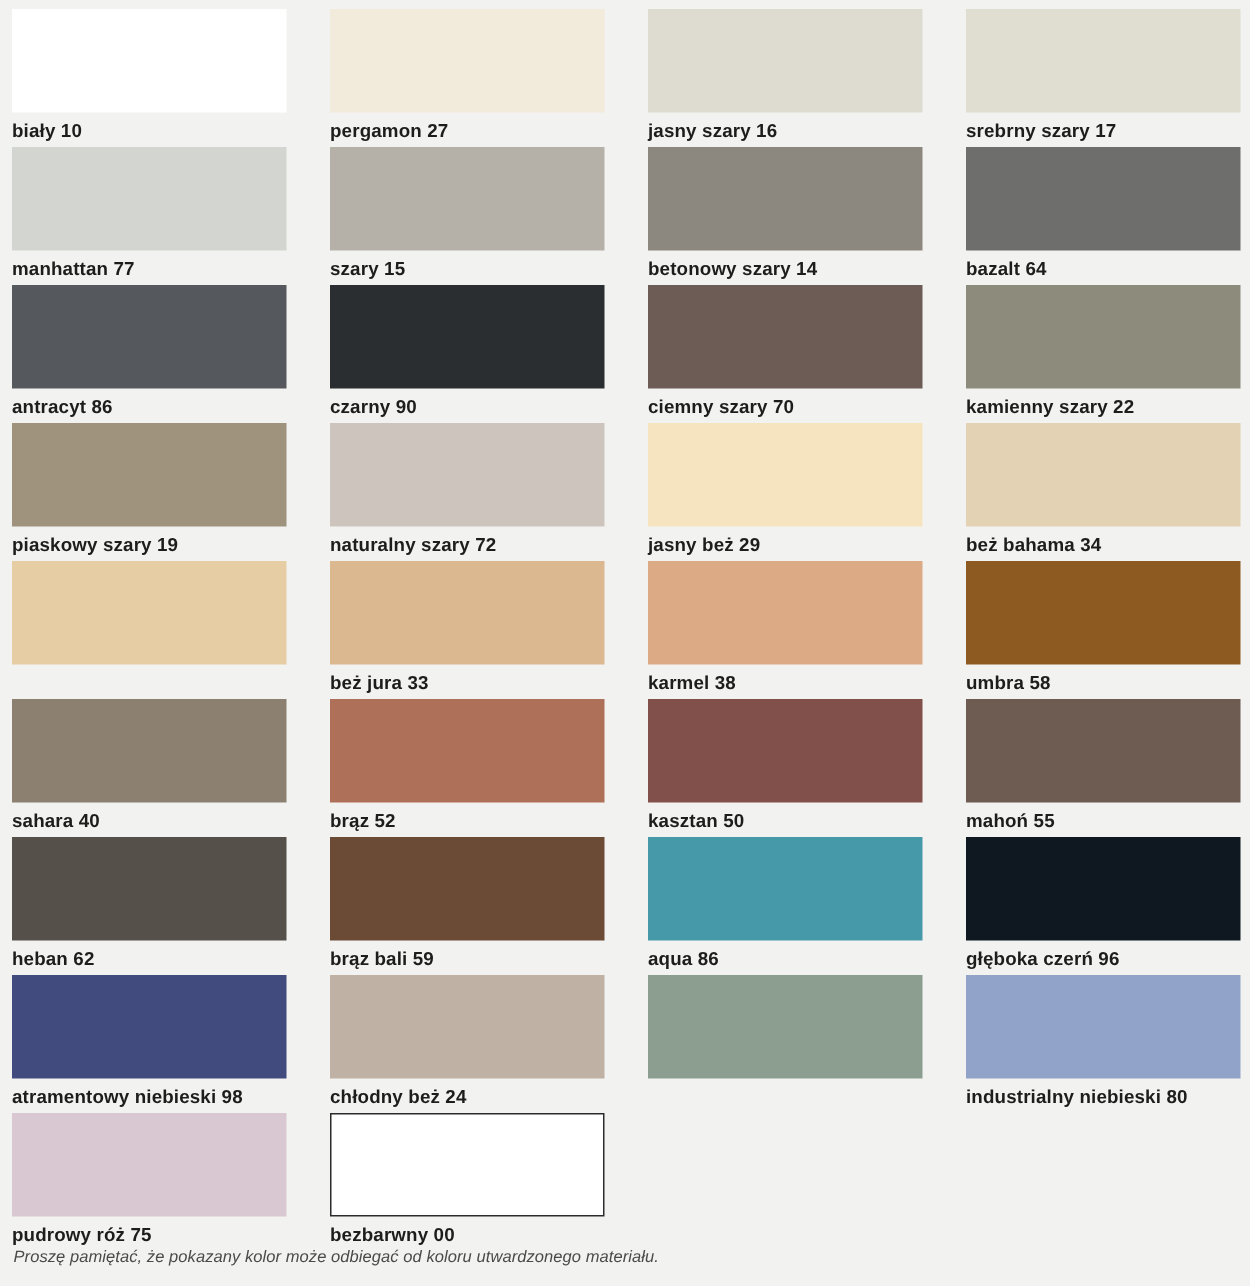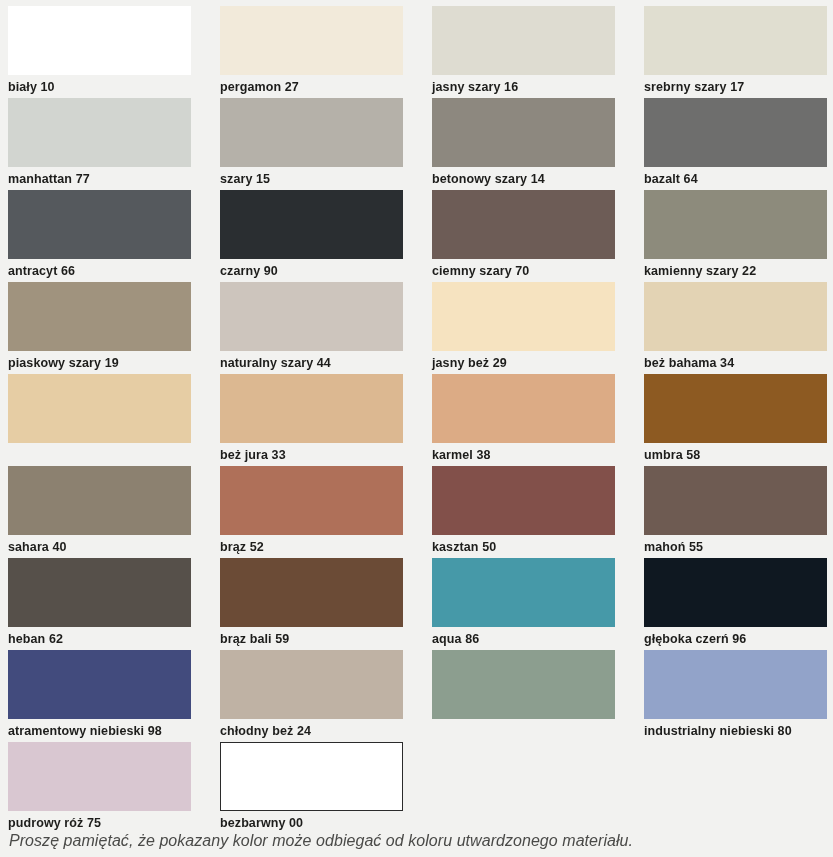--- a/index.html
+++ b/index.html
@@ -50,21 +50,21 @@
     font-weight: 700;
     line-height: 14px;
     padding-top: 5px;
     letter-spacing: 0.1px;
     white-space: nowrap;
   }
   #footer-note {
     position: absolute;
     left: 9px;
     top: 832px;
-    font-size: 16px;
+    font-size: 11px;
     font-style: italic;
     color: #4a4a48;
     letter-spacing: 0.05px;
     white-space: nowrap;
   }
 </style>
 </head>
 <body style="background: rgb(242, 242, 240);">
 
 <div id="palette-page" style="background: rgb(242, 242, 240);">
@@ -97,41 +97,41 @@
       <div class="swatch-cell">
         <div class="swatch-chip" style="background: rgb(141, 136, 127);"></div>
         <div class="swatch-label">betonowy szary 14</div>
       </div>
       <div class="swatch-cell">
         <div class="swatch-chip" style="background: rgb(110, 110, 109);"></div>
         <div class="swatch-label">bazalt 64</div>
       </div>
       <div class="swatch-cell">
         <div class="swatch-chip" style="background: rgb(85, 89, 93);"></div>
-        <div class="swatch-label">antracyt 66</div>
+        <div class="swatch-label">antracyt 86</div>
       </div>
       <div class="swatch-cell">
         <div class="swatch-chip" style="background: rgb(42, 46, 49);"></div>
         <div class="swatch-label">czarny 90</div>
       </div>
       <div class="swatch-cell">
         <div class="swatch-chip" style="background: rgb(109, 92, 86);"></div>
         <div class="swatch-label">ciemny szary 70</div>
       </div>
       <div class="swatch-cell">
         <div class="swatch-chip" style="background: rgb(141, 139, 124);"></div>
         <div class="swatch-label">kamienny szary 22</div>
       </div>
       <div class="swatch-cell">
         <div class="swatch-chip" style="background: rgb(160, 147, 126);"></div>
         <div class="swatch-label">piaskowy szary 19</div>
       </div>
       <div class="swatch-cell">
         <div class="swatch-chip" style="background: rgb(205, 197, 189);"></div>
-        <div class="swatch-label">naturalny szary 44</div>
+        <div class="swatch-label">naturalny szary 72</div>
       </div>
       <div class="swatch-cell">
         <div class="swatch-chip" style="background: rgb(246, 227, 192);"></div>
         <div class="swatch-label">jasny beż 29</div>
       </div>
       <div class="swatch-cell">
         <div class="swatch-chip" style="background: rgb(227, 211, 180);"></div>
         <div class="swatch-label">beż bahama 34</div>
       </div>
       <div class="swatch-cell">

